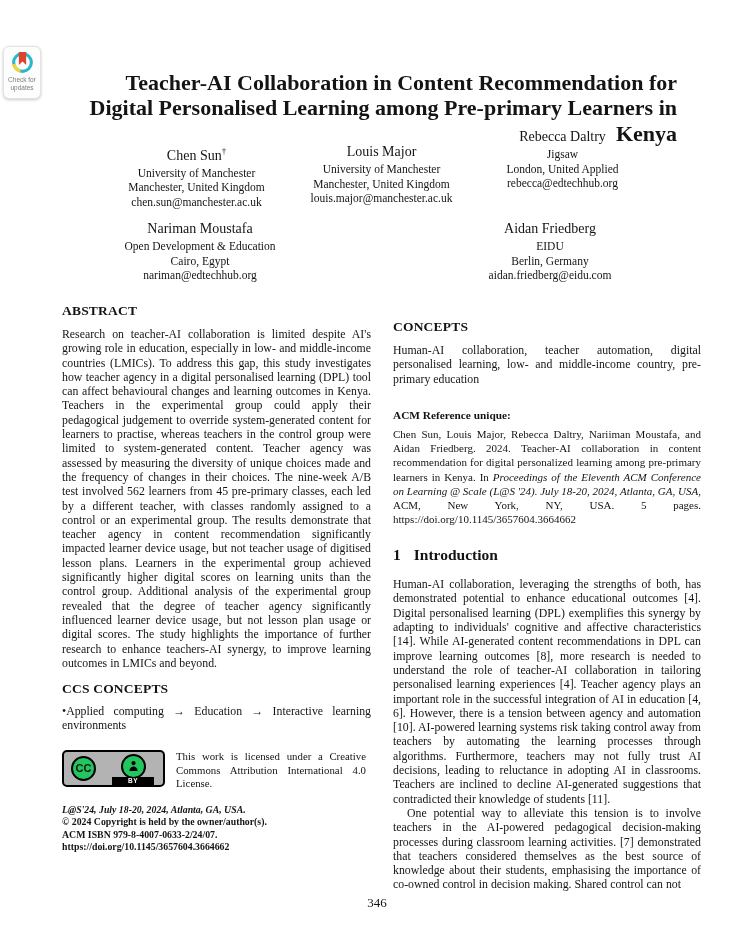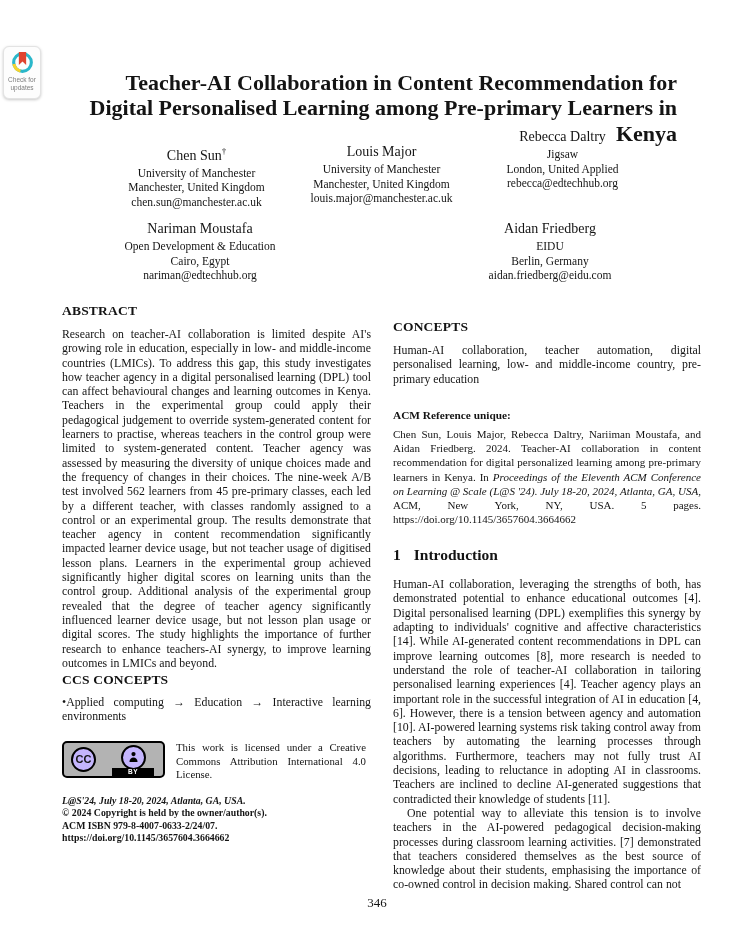--- a/index.html
+++ b/index.html
@@ -30,30 +30,30 @@
   .author { position:absolute; text-align:center; }
   .author .name { font-size:14px; line-height:17px; margin-bottom:2px; }
   .author .name sup { font-size:9px; }
   .author .line { font-size:11.5px; line-height:14.5px; }
   
   .col-left  { position:absolute; left:62px;  top:300px; width:309px; }
   .col-right { position:absolute; left:393px; top:300px; width:308px; }
   .section-heading { font-size:13.5px; font-weight:bold; margin:0; letter-spacing:.2px; }
   .body-text { font-size:11.8px; line-height:14.3px; text-align:justify; margin:0; }
   .mt8 { margin-top:8px; }
-  .ccs-heading { margin-top:2px; }
+  .ccs-heading { margin-top:11px; }
   .ccs-body { margin-top:7px; }
   
   .license-row { display:flex; gap:11px; margin-top:17px; align-items:flex-start; }
   .cc-badge {
     position:relative; width:103px; height:37px; background:#b3b3b3;
     border:2px solid #000; border-radius:5px; box-sizing:border-box; flex-shrink:0;
   }
   .cc-circle {
-    position:absolute; width:25px; height:25px; background:#c4b5fd;
+    position:absolute; width:25px; height:25px; background:#22c55e;
     border:2.5px solid #000; border-radius:50%; box-sizing:border-box;
     display:flex; align-items:center; justify-content:center;
   }
   .cc-circle.cc { left:7px; top:4px; font-family:"Liberation Sans",sans-serif; font-weight:bold; font-size:11px; }
   .cc-circle.person { left:57px; top:2px; }
   .cc-circle.person svg { width:15px; height:15px; }
   .by-bar {
     position:absolute; left:48px; top:25px; width:42px; height:8px; background:#000;
     color:#fff; font-family:"Liberation Sans",sans-serif; font-weight:bold; font-size:6.5px;
     display:flex; align-items:center; justify-content:center; letter-spacing:.5px;

